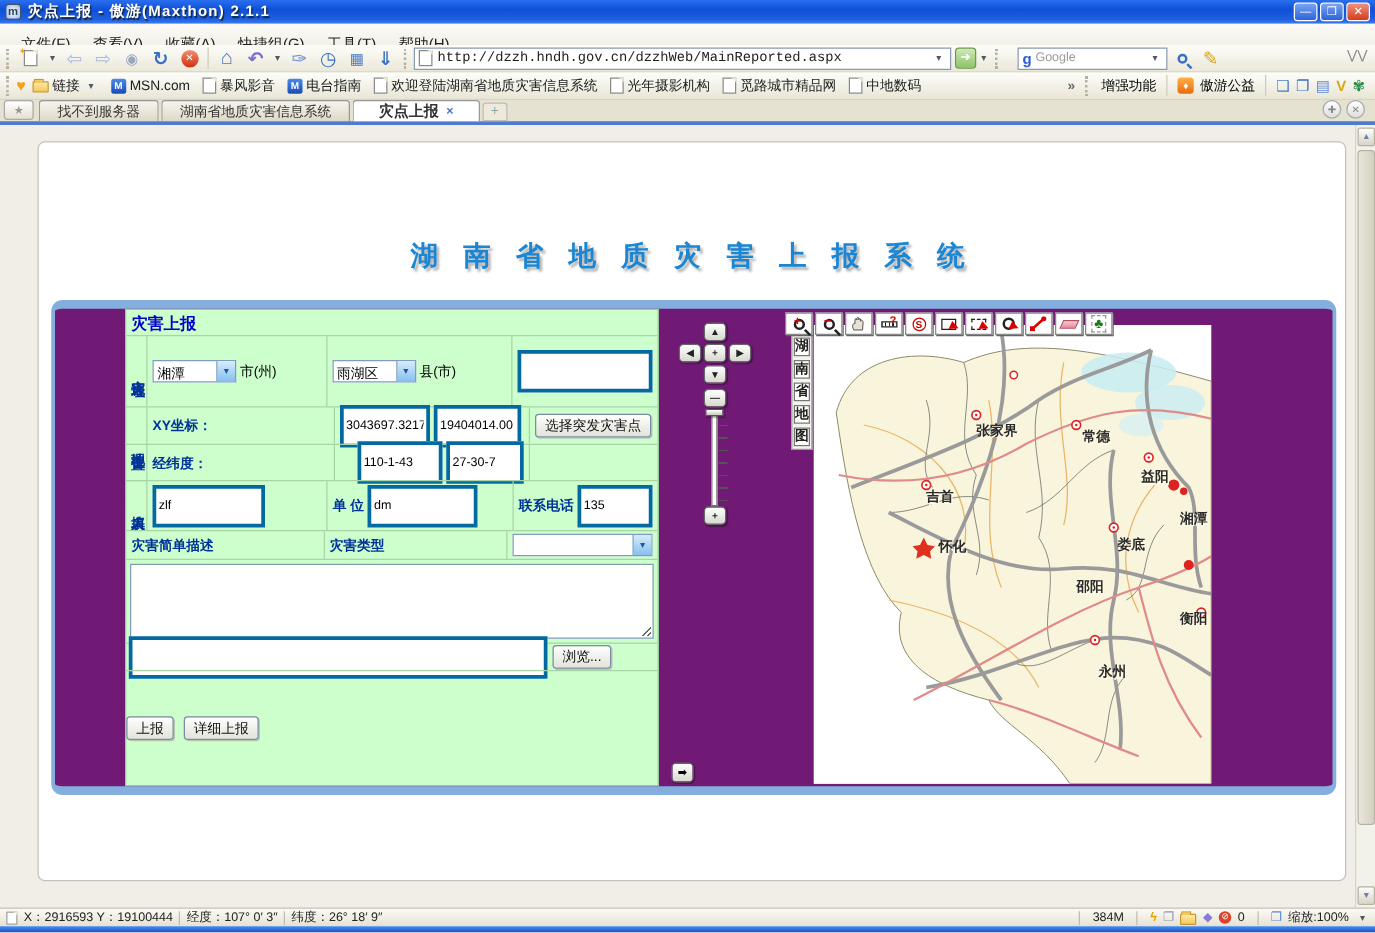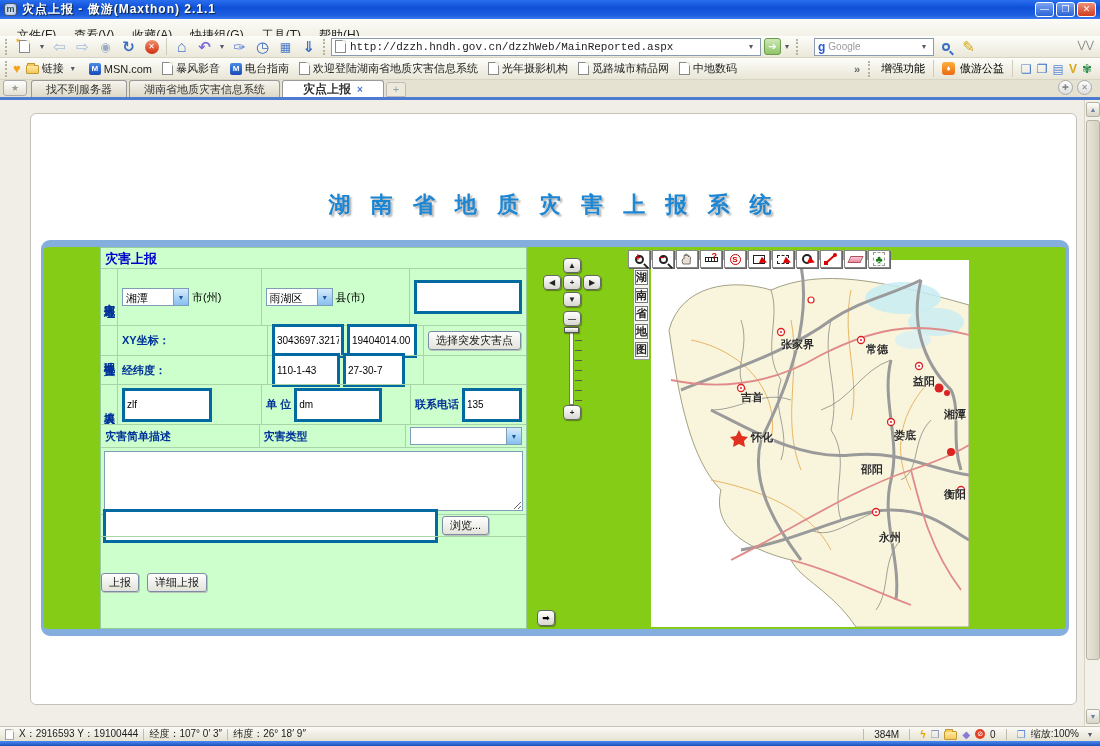--- a/index.html
+++ b/index.html
@@ -51,21 +51,21 @@
 .tab.active { background:#fff; font-weight:bold; font-size:12px; padding:0 20px; }
 .tab .close-x { color:#4a78c8; font-weight:bold; font-size:10px; }
 .newtab-btn { width:20px; height:15px; border:1px solid #bbb; border-radius:3px 3px 0 0; background:#eee9da; color:#8aa; text-align:center; font-size:11px; line-height:13px; }
 .tab-right-btns { margin-left:auto; display:flex; gap:4px; padding:0 8px 2px 0; }
 .round-btn { width:15px; height:15px; border-radius:50%; border:1px solid #aaa; background:linear-gradient(#fff,#ddd); color:#888; font-size:8px; text-align:center; line-height:13px; }
 
 
 .content { position:absolute; left:0; top:100px; width:1100px; height:626px; background:#f0eee6; }
 .panel { position:absolute; left:30px; top:13px; width:1047px; height:592px; background:#fff; border:1px solid #c5c2b8; border-radius:6px; }
 .page-title { position:absolute; left:0; top:76px; width:100%; text-align:center; font-size:22px; font-weight:bold; color:#1b86d3; letter-spacing:7px; text-shadow:2px 2px 2px #b0b0b0; }
-.main-panel { position:absolute; left:10px; top:126px; width:1028px; height:396px; background:#84cc16; border:3px solid #84aedd; border-top-width:7px; border-bottom-width:7px; border-radius:9px; overflow:hidden; }
+.main-panel { position:absolute; left:10px; top:126px; width:1028px; height:396px; background:#701a75; border:3px solid #84aedd; border-top-width:7px; border-bottom-width:7px; border-radius:9px; overflow:hidden; }
 
 
 .gform { position:absolute; left:56px; top:0; width:427px; height:382px; background:#ccffcc; border:1px solid #99cc99; font-size:11px; color:#000; display:flex; flex-direction:column; }
 .gform .hdr { height:20px; color:#0000cc; font-weight:bold; font-size:13px; padding:2px 4px; }
 .frow { display:flex; border-top:1px solid #a8d4a8; }
 .vlabel { width:17px; writing-mode:vertical-lr; text-orientation:upright; font-weight:bold; color:#003399; display:flex; align-items:center; justify-content:center; letter-spacing:1px; border-right:1px solid #a8d4a8; font-size:11px; }
 .cell { border-right:1px solid #a8d4a8; display:flex; align-items:center; padding:2px 4px; gap:3px; }
 .cell:last-child { border-right:none; }
 .flabel { font-weight:bold; color:#003399; white-space:nowrap; }
 .tinput { border:3px solid #0369a1; background:#fff; height:34px; font-size:10px; padding:0 2px; font-family:"Liberation Sans","DejaVu Sans",sans-serif; }
@@ -295,21 +295,21 @@
           <div class="cell" style="flex:1;border-left:1px solid #a8d4a8;">
             <button class="xpbtn">选择突发灾害点</button>
           </div>
         </div>
 
         <div class="frow" style="height:29px;">
           <div class="vlabel" style="visibility:hidden;"></div>
           <div class="cell" style="width:150px;">
               <span class="flabel">经纬度：</span>
             </div>
-          <div class="cell" style="width:155px;border-right:none;">
+          <div class="cell" style="width:155px;border-right:none;justify-content:flex-end;">
             <input class="tinput" style="width: 68px;" value="110-1-43">
             <input class="tinput" style="width: 62px;" value="27-30-7">
           </div>
           <div class="cell" style="flex:1;border-left:1px solid #a8d4a8;"></div>
         </div>
 
         <div class="frow" style="height:40px;">
           <div class="vlabel">填表人</div>
           <div class="cell" style="width:150px;">
             <input class="tinput" style="width: 90px;" value="zlf">

